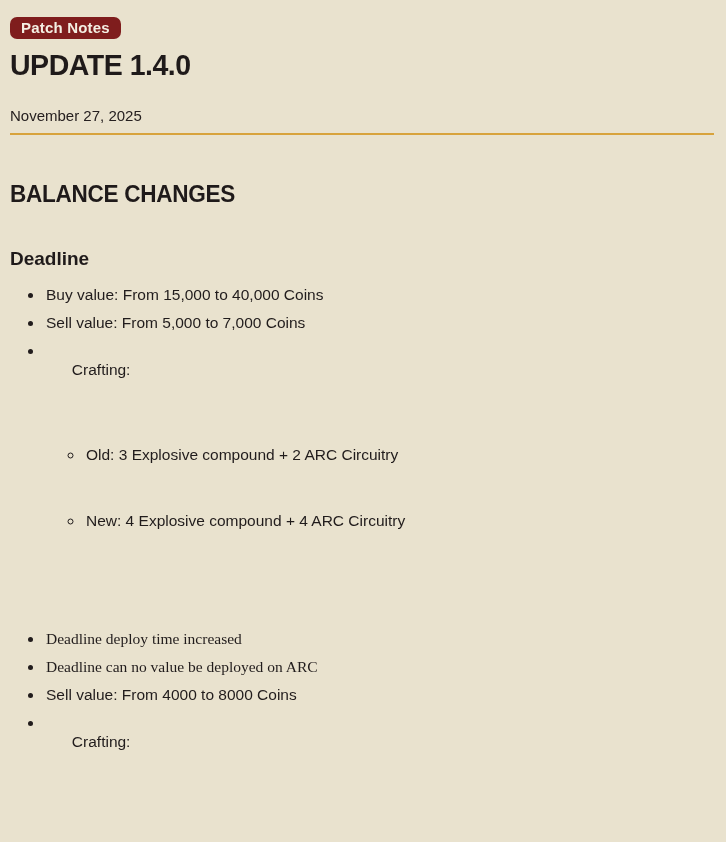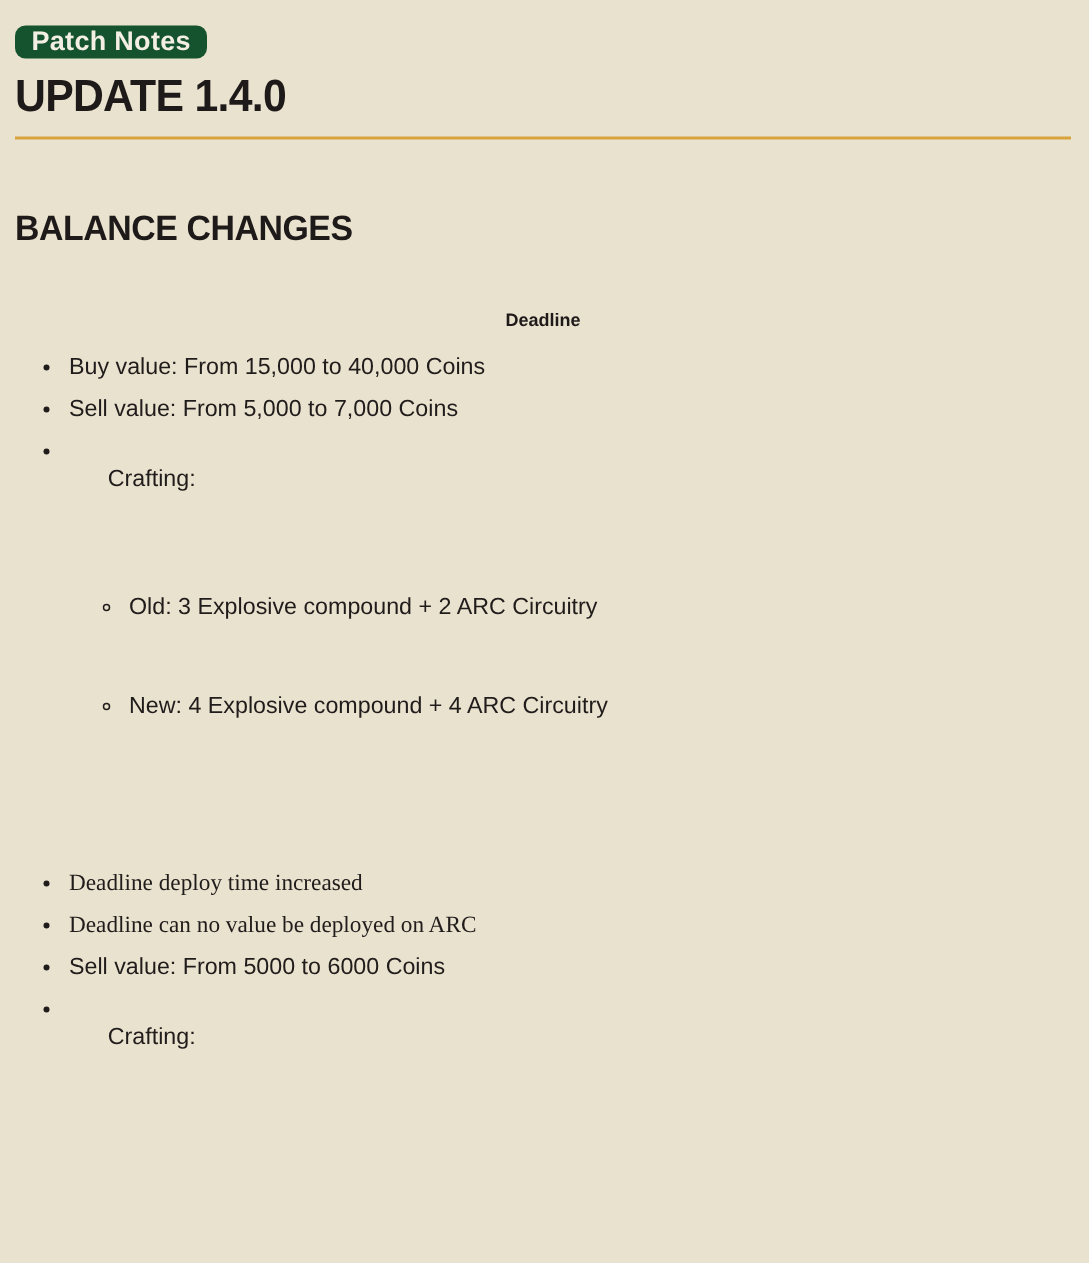--- a/index.html
+++ b/index.html
@@ -9,23 +9,23 @@
     font-family: "Liberation Sans", sans-serif;
     color: #211c1c;
     overflow: hidden;
   }
   .page {
     width: 726px; height: 842px;
     padding: 17px 12px 0 10px;
   }
   .badge {
     display: inline-block;
-    background: #14532d;
+    background: #7f1d1d;
     color: #f4efe3;
-    font-size: 18px;
+    font-size: 15px;
     font-weight: bold;
     letter-spacing: 0.2px;
     padding: 4px 11px 5px 11px;
     border-radius: 7px;
     line-height: 13px;
   }
   h1.title {
     margin-top: 9px;
     font-size: 30px;
     font-weight: bold;
@@ -50,24 +50,23 @@
     font-size: 23.5px;
     font-weight: bold;
     letter-spacing: -0.3px;
     transform: scaleX(0.96);
     transform-origin: left center;
     color: #1f1a1a;
   }
   h3.group-heading {
     margin-top: 25px;
     margin-bottom: 15px;
-    font-size: 12px;
+    font-size: 19px;
     font-weight: bold;
     color: #1f1a1a;
-    text-align: center;
   }
   h3.group-heading.first { margin-top: 40px; }
   ul.changes {
     list-style: disc;
     padding-left: 34px;
     margin: 0;
   }
   ul.changes > li {
     font-size: 15.5px;
     line-height: 19px;
@@ -91,20 +90,21 @@
 </style>
 </head>
 <body>
 
 <div class="page">
 
   <span class="badge">Patch Notes</span>
 
   <h1 class="title">UPDATE 1.4.0</h1>
 
+  <div class="date">November 27, 2025</div>
 
   <hr class="rule">
 
   <h2 class="section-heading">BALANCE CHANGES</h2>
 
   
   <h3 class="group-heading first">Deadline</h3>
 
   <ul class="changes">
     <li>Buy value: From 15,000 to 40,000 Coins</li>
@@ -119,21 +119,21 @@
   </ul>
 
   <ul class="changes second">
     <li>Deadline deploy time increased</li>
     <li>Deadline can no value be deployed on ARC</li>
   </ul>
 
   
 
   <ul class="changes">
-    <li>Sell value: From 5000 to 6000 Coins</li>
+    <li>Sell value: From 4000 to 8000 Coins</li>
     <li>
       <span>Crafting:</span>
       <ul class="sub">
         
         
       </ul>
     </li>
   </ul>
 
   

